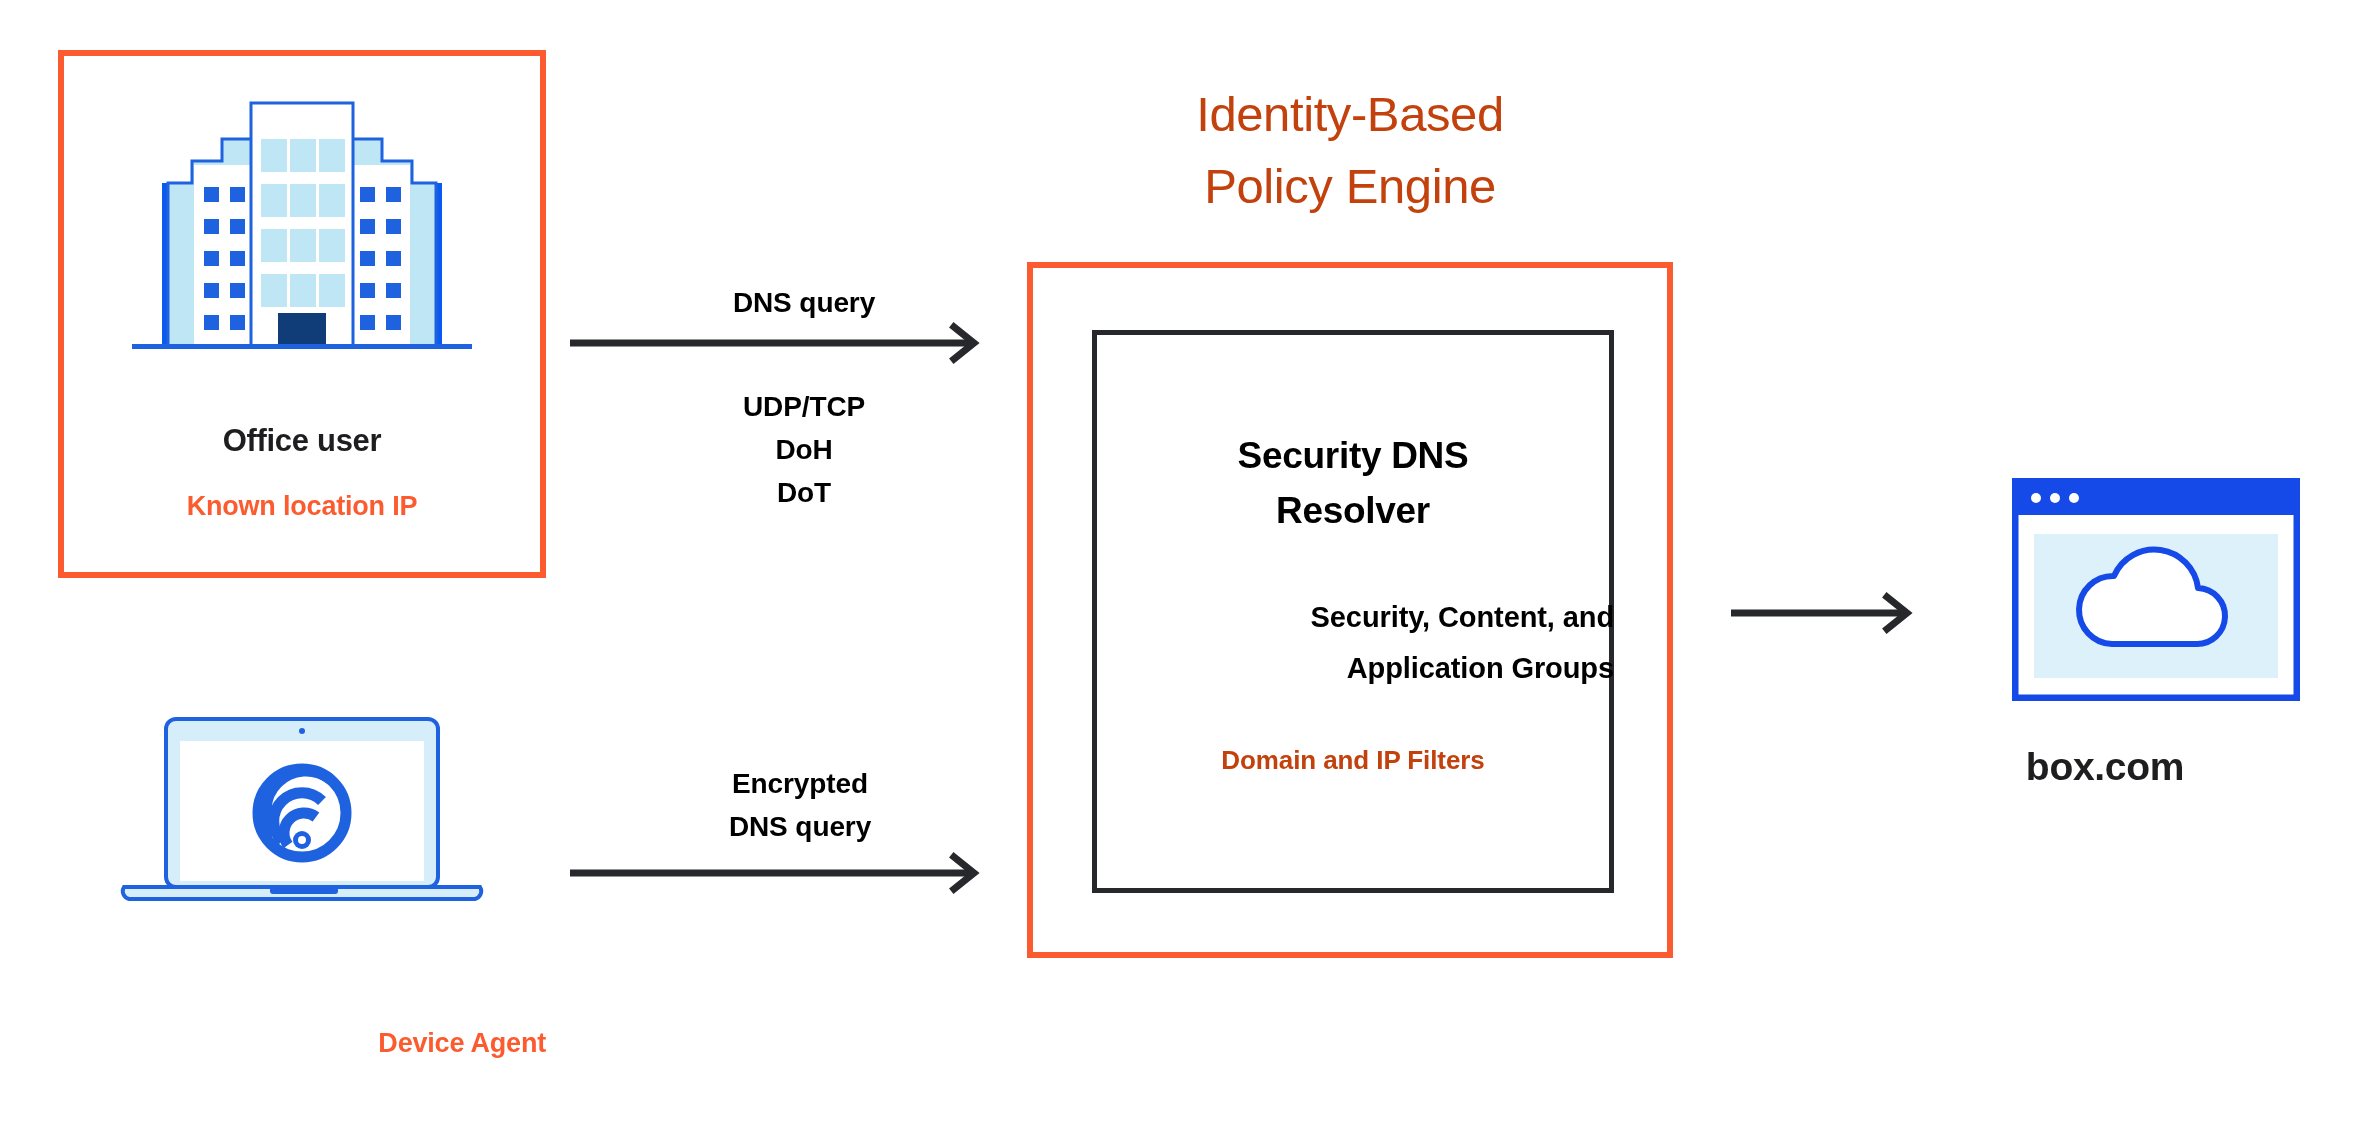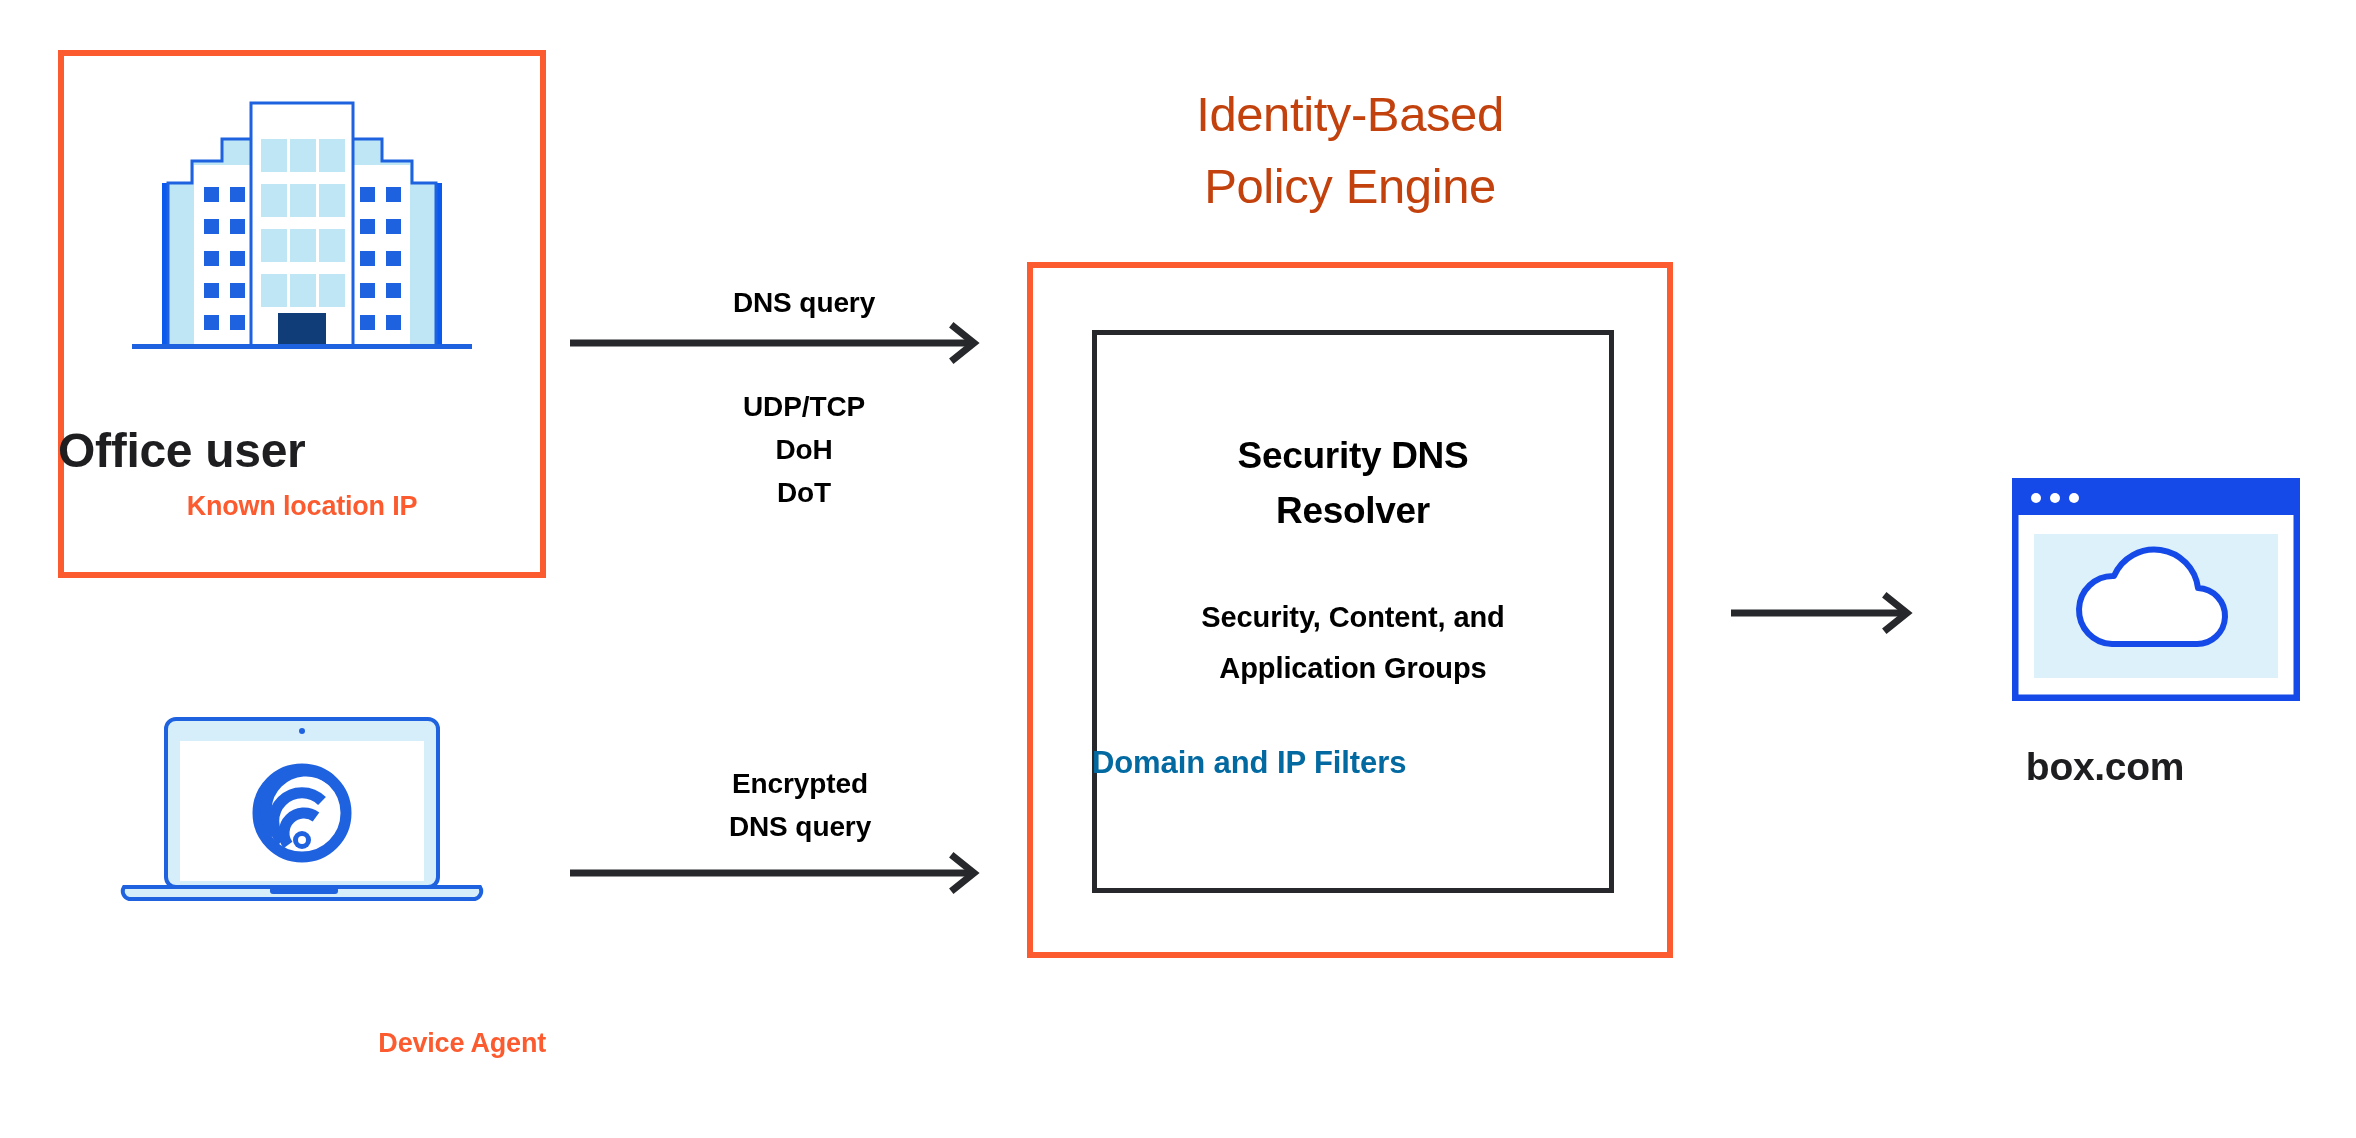--- a/index.html
+++ b/index.html
@@ -26,24 +26,24 @@
     top: 50px;
     width: 488px;
     height: 528px;
     border: 6px solid var(--orange, #FB5B2E);
     box-sizing: border-box;
     background: #ffffff;
   }
 
   
   .node-title {
-    font-size: 48px;
+    font-size: 31px;
     font-weight: 700;
     color: #1E1E20;
-    text-align: left;
+    text-align: center;
     letter-spacing: -0.3px;
     white-space: nowrap;
   }
   .node-sub {
     font-size: 27px;
     font-weight: 700;
     color: #FB5B2E;
     text-align: center;
     letter-spacing: -0.2px;
     white-space: nowrap;
@@ -119,33 +119,33 @@
     letter-spacing: -0.3px;
     white-space: pre-line;
   }
   #resolver-line1 {
     left: 1092px;
     top: 592px;
     width: 522px;
     font-size: 29px;
     font-weight: 700;
     color: #000000;
-    text-align: center;
+    text-align: right;
     line-height: 51px;
     letter-spacing: -0.1px;
     white-space: pre-line;
   }
   #resolver-line2 {
     left: 1092px;
     top: 745px;
     width: 522px;
-    font-size: 31px;
-    font-weight: 700;
-    color: #0369a1;
-    text-align: left;
+    font-size: 26px;
+    font-weight: 700;
+    color: #c2410c;
+    text-align: center;
     letter-spacing: -0.1px;
     white-space: nowrap;
   }
 
   
   #dest-title {
     left: 1906px;
     top: 745px;
     width: 398px;
     font-size: 39px;

